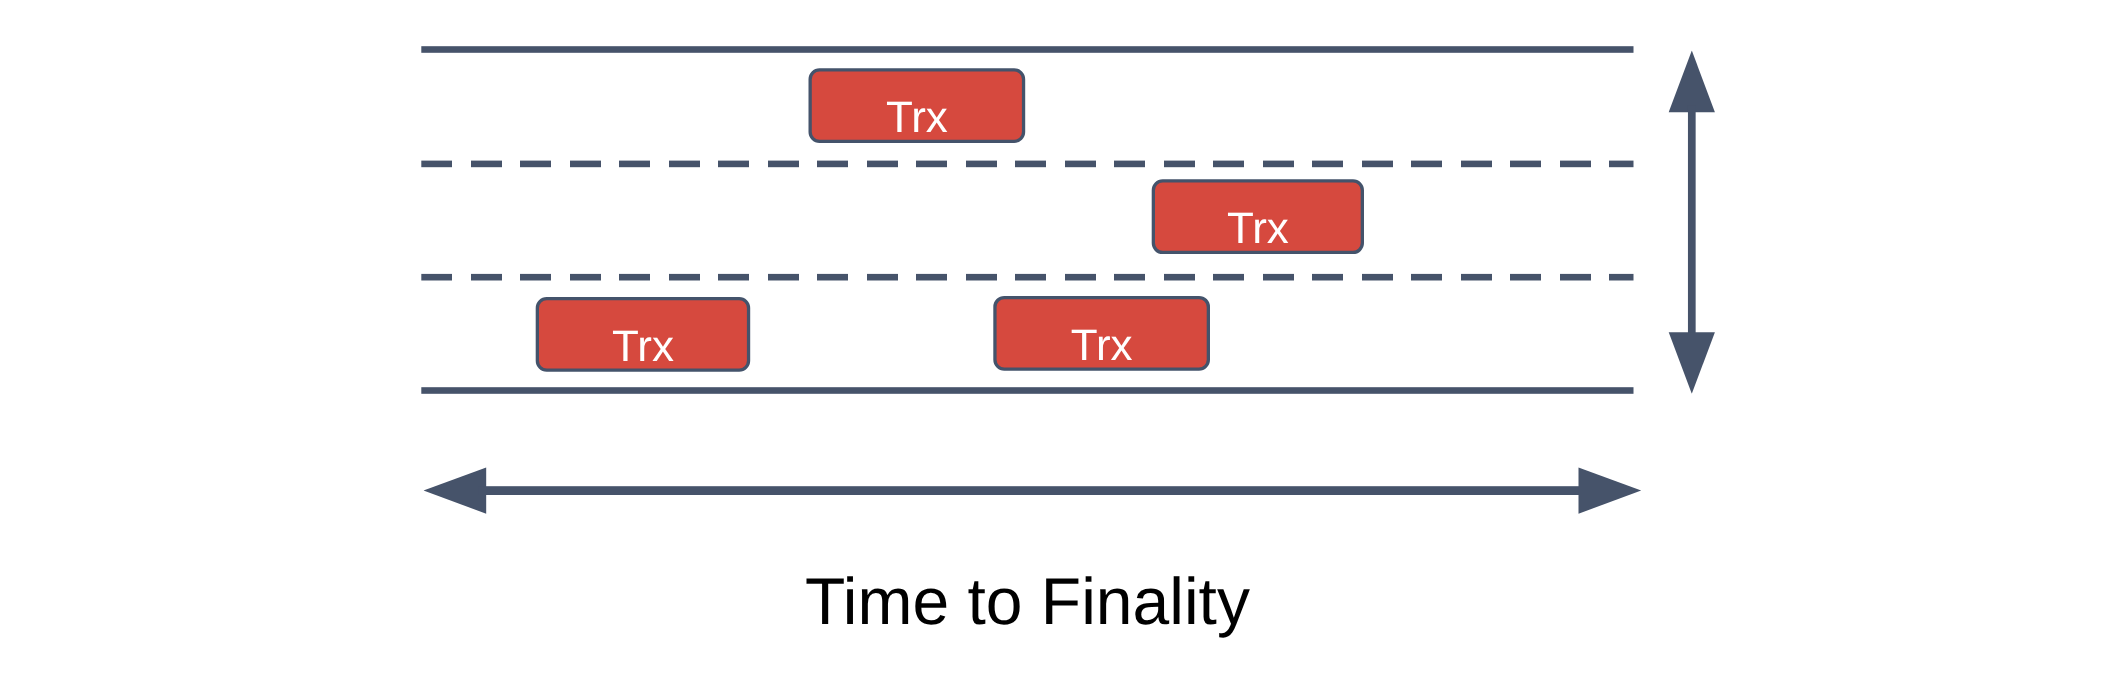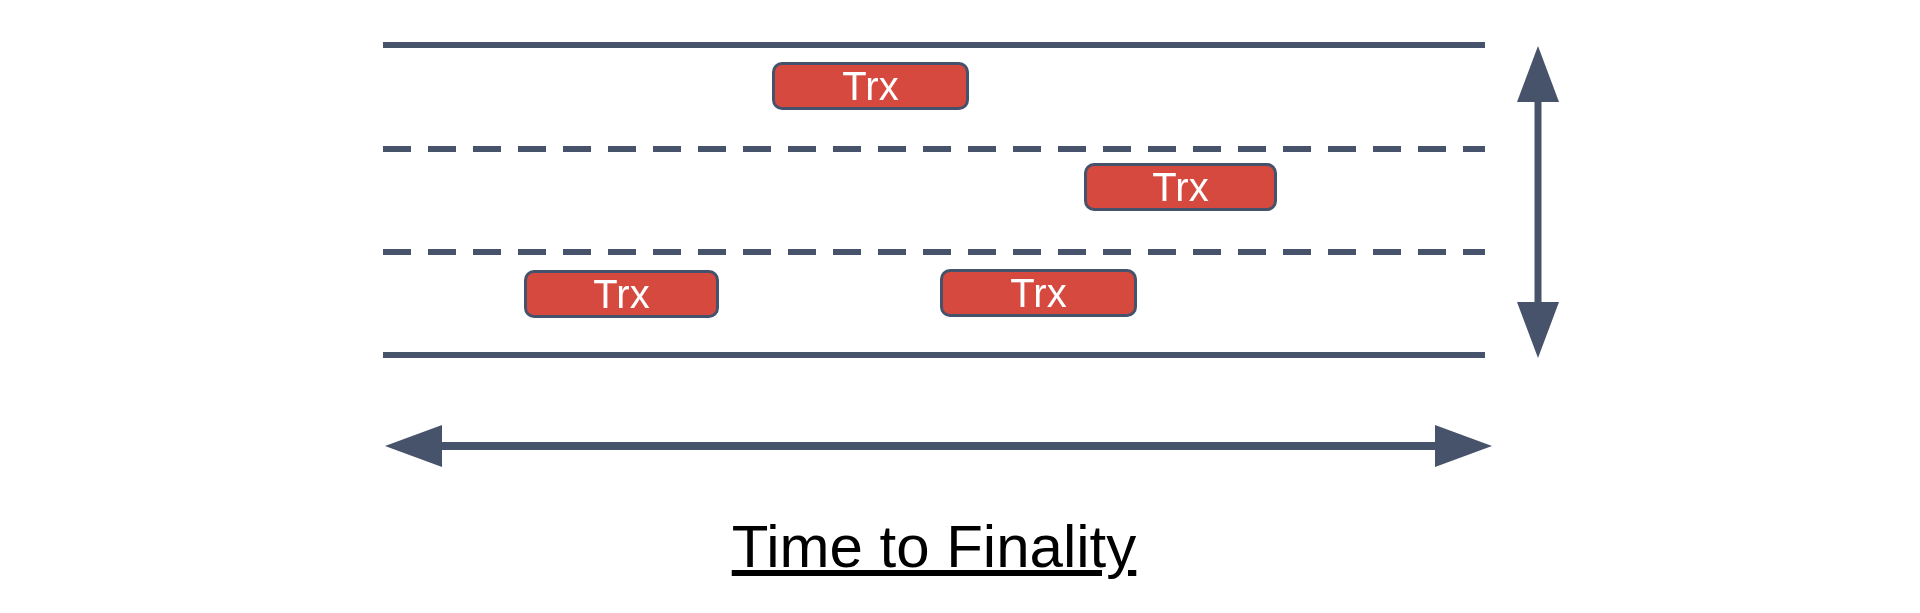--- a/index.html
+++ b/index.html
@@ -31,29 +31,28 @@
     );
   }
   .line-top    { top: 42px; }
   .line-dash1  { top: 146px; }
   .line-dash2  { top: 249px; }
   .line-bottom { top: 352px; }
 
   
   .trx-box {
     position: absolute;
-    height: 48px;
+    height: 68px;
     background: #D6493E;
     border: 3px solid #44536B;
     border-radius: 10px;
     box-sizing: border-box;
     display: flex;
-    align-items: center;
+    align-items: flex-end;
     justify-content: center;
-    margin-left: 37px;
   }
   .trx-box span {
     color: #ffffff;
     font-size: 40px;
     line-height: 1;
   }
   .trx-1 { left: 735px;  top: 62px;  width: 197px; }
   .trx-2 { left: 1047px; top: 163px; width: 193px; }
   .trx-3 { left: 487px;  top: 270px; width: 195px; }
   .trx-4 { left: 903px;  top: 269px; width: 197px; }
@@ -86,21 +85,20 @@
     font-size: 64px;
     line-height: 72px;
   }
   .label-time {
     left: 383px;
     top: 513px;
     width: 1102px;
     font-size: 60px;
     line-height: 68px;
     text-align: center;
-    text-decoration: underline;
   }
 </style>
 </head>
 <body>
 
 <div class="canvas">
 
   <div class="road-line solid line-top"></div>
   <div class="road-line dashed line-dash1"></div>
   <div class="road-line dashed line-dash2"></div>

